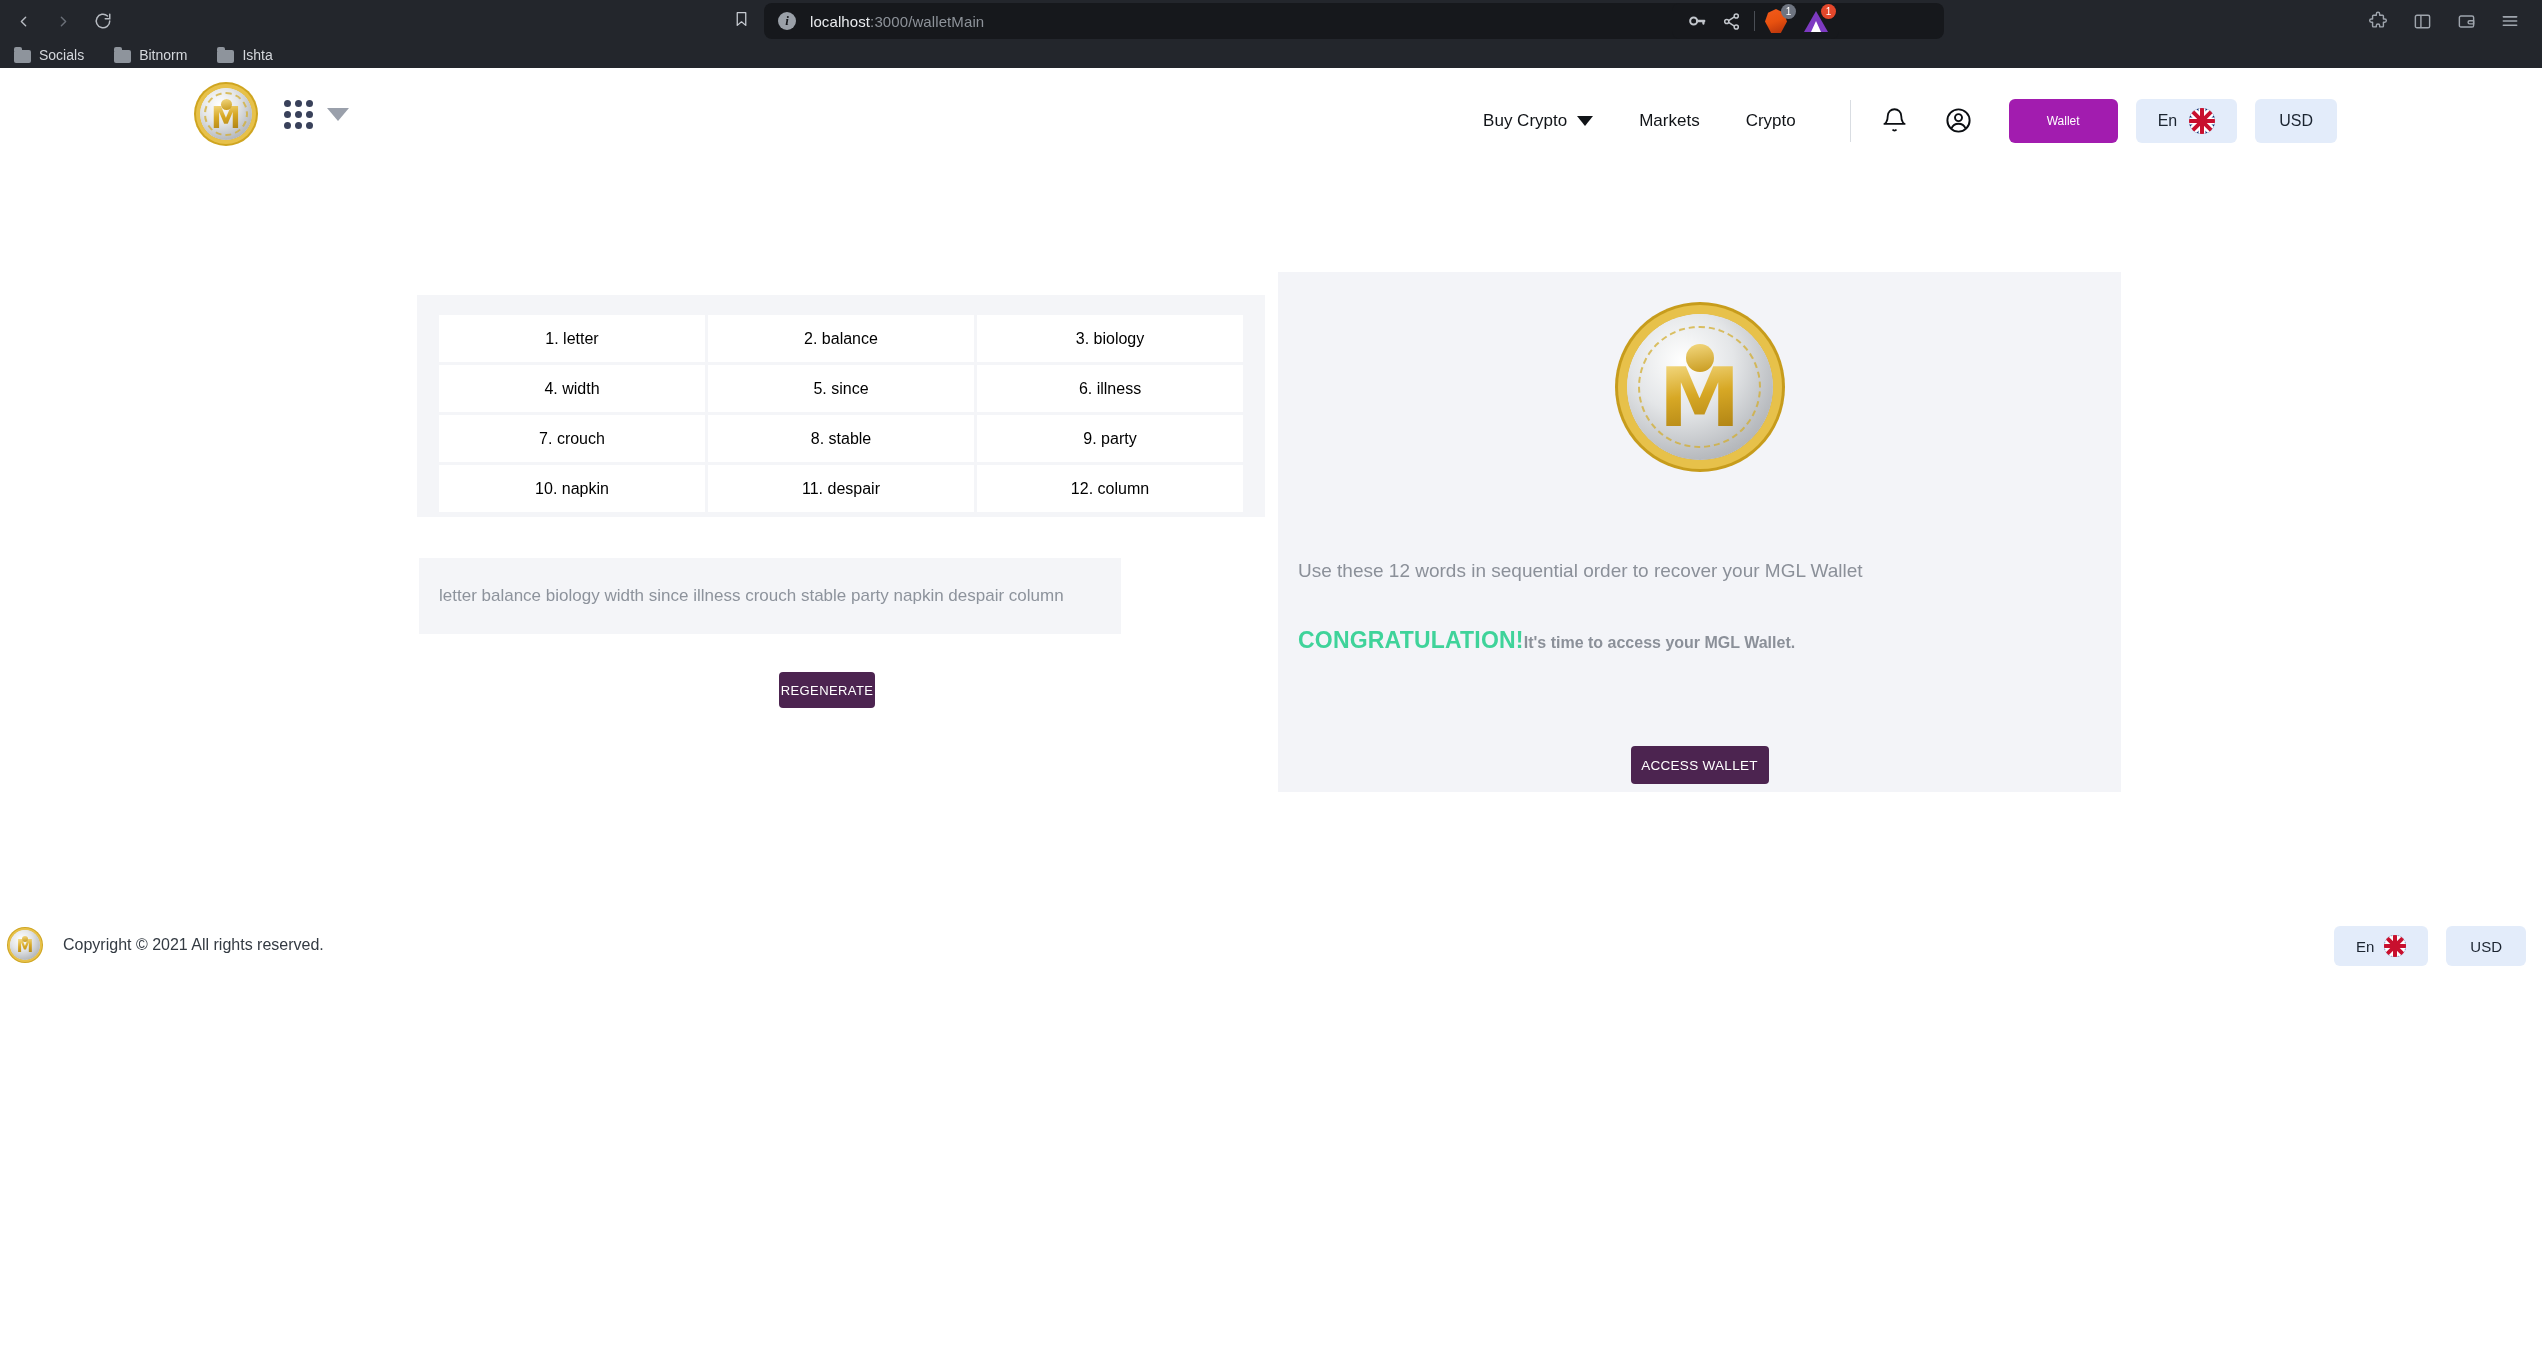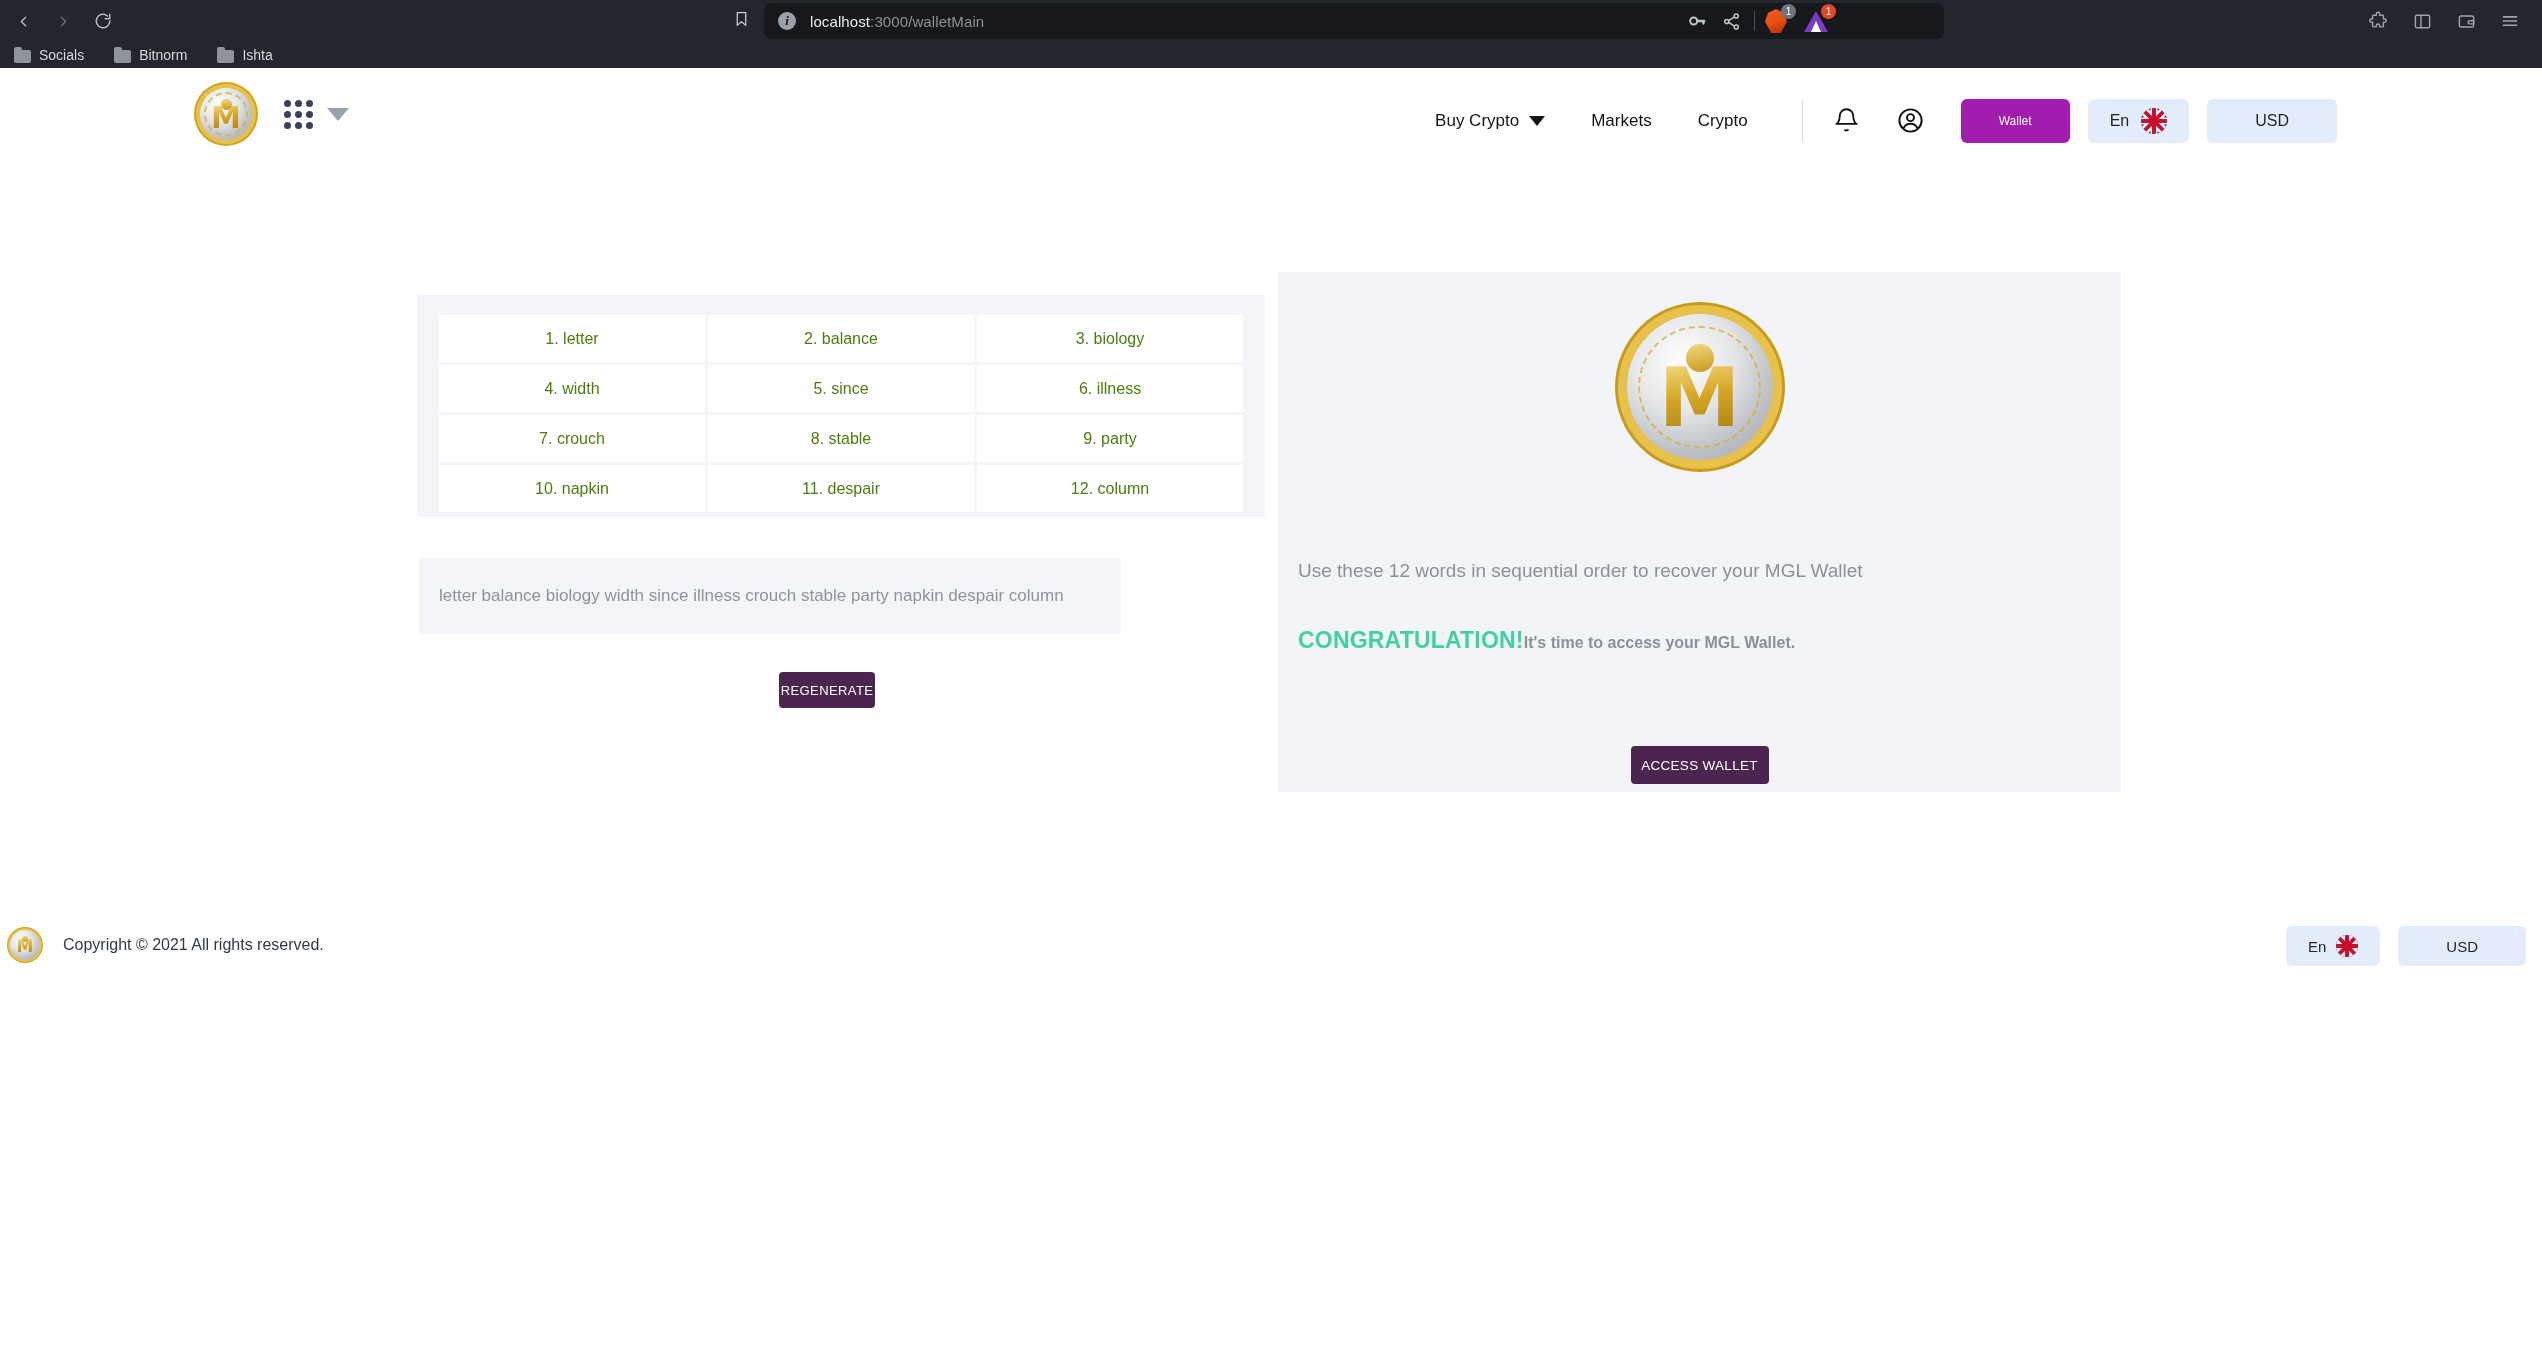--- a/index.html
+++ b/index.html
@@ -167,21 +167,21 @@
     border-radius: 6px; border: none; margin-right: 18px; cursor: pointer;
     font-family: "Liberation Sans", sans-serif;
   }
   .pill-btn {
     background: #e3ecfa; color: #1b2430; font-size: 16px;
     height: 44px; border-radius: 6px; border: none;
     padding: 0 22px; margin-right: 18px; cursor: pointer;
     display: flex; align-items: center; justify-content: center;
     font-family: "Liberation Sans", sans-serif;
   }
-  .pill-btn.usd { padding: 0 48px; margin-right: 0; }
+  .pill-btn.usd { padding: 0 24px; margin-right: 0; }
   .uk-flag {
     width: 26px; height: 26px; border-radius: 50%;
     margin-left: 12px; position: relative; overflow: hidden;
     background: #0a2d75; flex: none;
   }
   .uk-flag::before {
     content:""; position:absolute; left:50%; top:-25%; width: 7px; height: 150%;
     transform: translateX(-50%); background: #fff;
     box-shadow: 0 0 0 0 #fff;
   }
@@ -206,21 +206,21 @@
   }
   #word-grid {
     position: absolute; left: 22px; top: 20px;
     width: 804px;
     display: grid; grid-template-columns: repeat(3, 1fr);
     gap: 3px;
   }
   .word-cell {
     background: #ffffff; height: 47px;
     display: flex; align-items: center; justify-content: center;
-    font-size: 16px; color: #4d7c0f;
+    font-size: 16px; color: #000000;
   }
 
   #phrase-box {
     position: absolute; left: 419px; top: 490px;
     width: 702px; height: 76px;
     background: #f4f5f8; border: none;
     display: flex; align-items: center;
     padding-left: 20px;
     font-size: 17px; color: #8d939c;
     font-family: "Liberation Sans", sans-serif;

